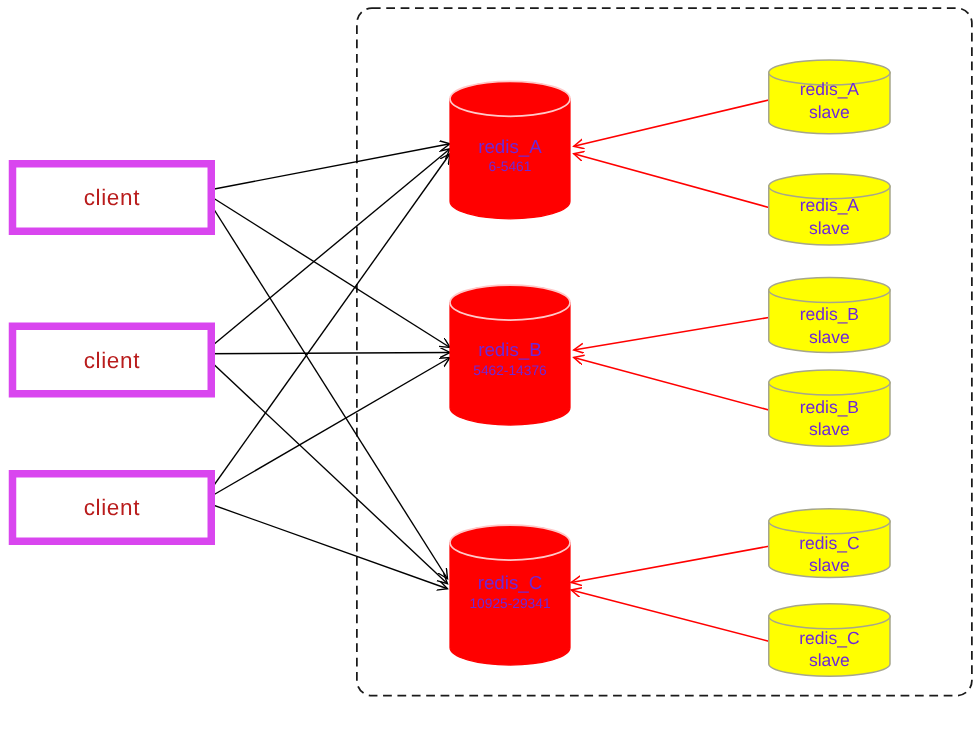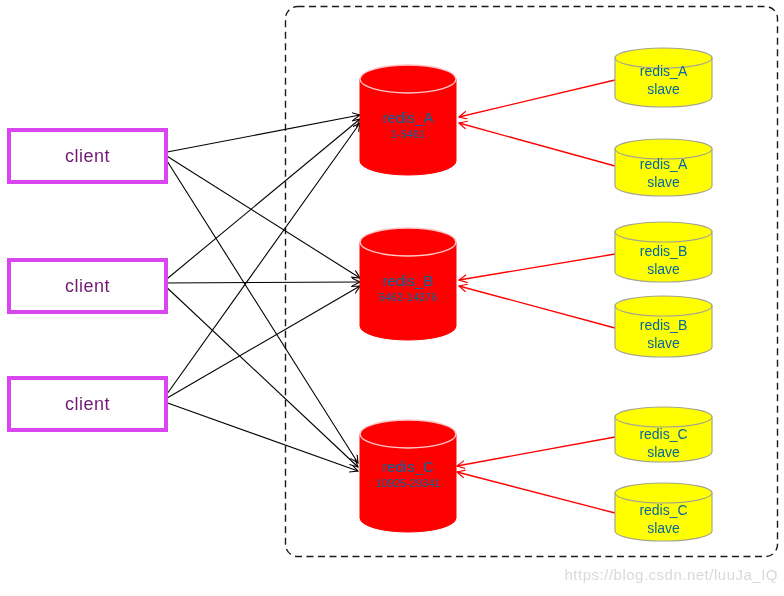--- a/index.html
+++ b/index.html
@@ -3,24 +3,24 @@
 <meta charset="utf-8">
 <style>
   html,body{margin:0;padding:0;background:#ffffff;}
   #stage{
     position:relative;width:784px;height:596px;background:#ffffff;overflow:hidden;
     font-family:"Liberation Sans","DejaVu Sans",sans-serif;color:#1a1a1a;
   }
   #wires{position:absolute;left:0;top:0;width:784px;height:596px;}
   .client-box{
     position:absolute;left:7px;width:153px;height:48px;background:#ffffff;
-    border:4px solid #d946ef;display:flex;align-items:center;justify-content:center;
-    font-size:18px;color:#701a75;letter-spacing:.5px;
+    border:6px solid #d946ef;display:flex;align-items:center;justify-content:center;
+    font-size:18px;color:#b91c1c;letter-spacing:.5px;
   }
-  .txt{position:absolute;text-align:center;color:#0369a1;}
+  .txt{position:absolute;text-align:center;color:#6d28d9;}
   .master-name{left:360px;width:96px;font-size:15px;}
   .master-slots{left:360px;width:96px;font-size:11px;}
   .slave-label{left:615px;width:97px;font-size:14px;line-height:18px;}
   .cluster-title{left:478px;width:120px;top:556px;font-size:20px;color:#1a1a1a;}
   .watermark{left:556px;width:222px;top:566px;font-size:15px;text-align:right;color:#d9d9d9;letter-spacing:.5px;}
 </style>
 </head>
 <body>
 
 <div id="stage">
@@ -101,21 +101,21 @@
     <span>client</span>
   </div>
   <div class="client-box" style="top:258px;">
     <span>client</span>
   </div>
   <div class="client-box" style="top:376px;">
     <span>client</span>
   </div>
 
   <div class="txt master-name" style="top:109px;">redis_A</div>
-  <div class="txt master-slots" style="top:128px;">1-5461</div>
+  <div class="txt master-slots" style="top:128px;">6-5461</div>
   <div class="txt master-name" style="top:272px;">redis_B</div>
   <div class="txt master-slots" style="top:291px;">5462-14376</div>
   <div class="txt master-name" style="top:458px;">redis_C</div>
   <div class="txt master-slots" style="top:477px;">10925-29341</div>
 
   <div class="txt slave-label" style="top:62px;">
     <div>redis_A</div>
     <div>slave</div>
   </div>
   <div class="txt slave-label" style="top:155px;">
@@ -132,15 +132,14 @@
   </div>
   <div class="txt slave-label" style="top:425px;">
     <div>redis_C</div>
     <div>slave</div>
   </div>
   <div class="txt slave-label" style="top:501px;">
     <div>redis_C</div>
     <div>slave</div>
   </div>
 
-  <div class="txt watermark">https://blog.csdn.net/luuJa_IQ</div>
 
 </div>
 
 </body></html>

